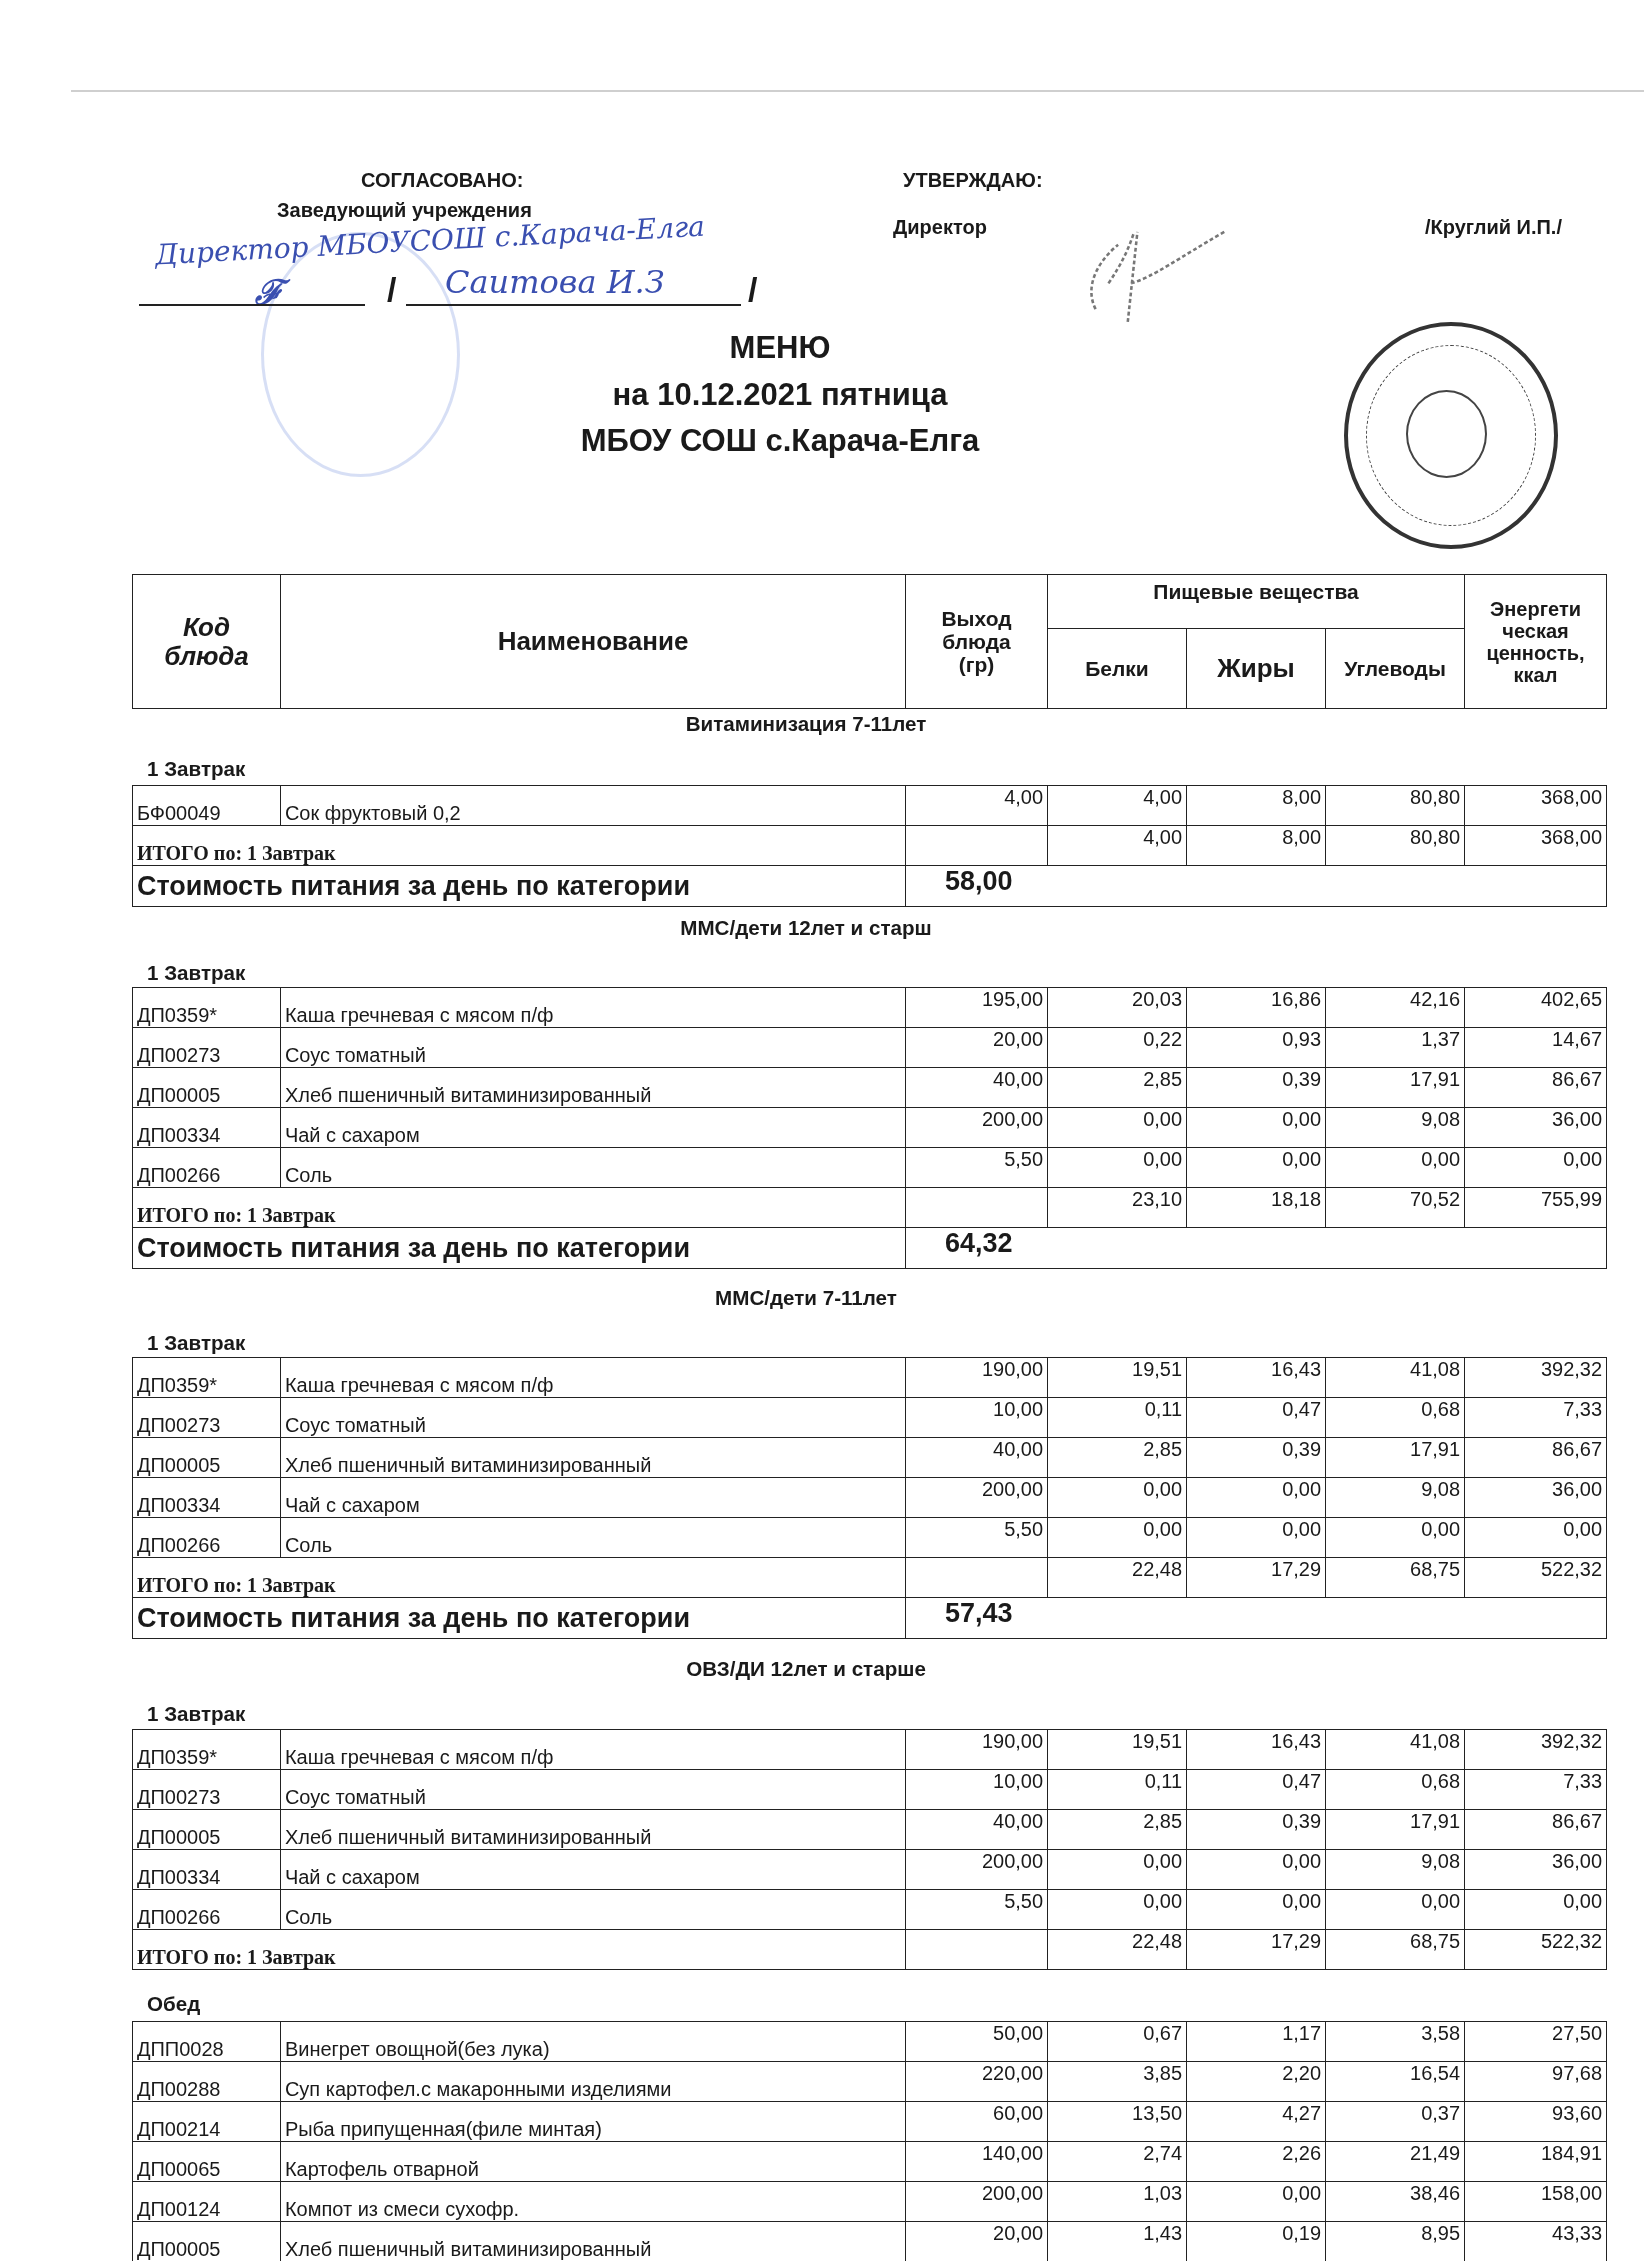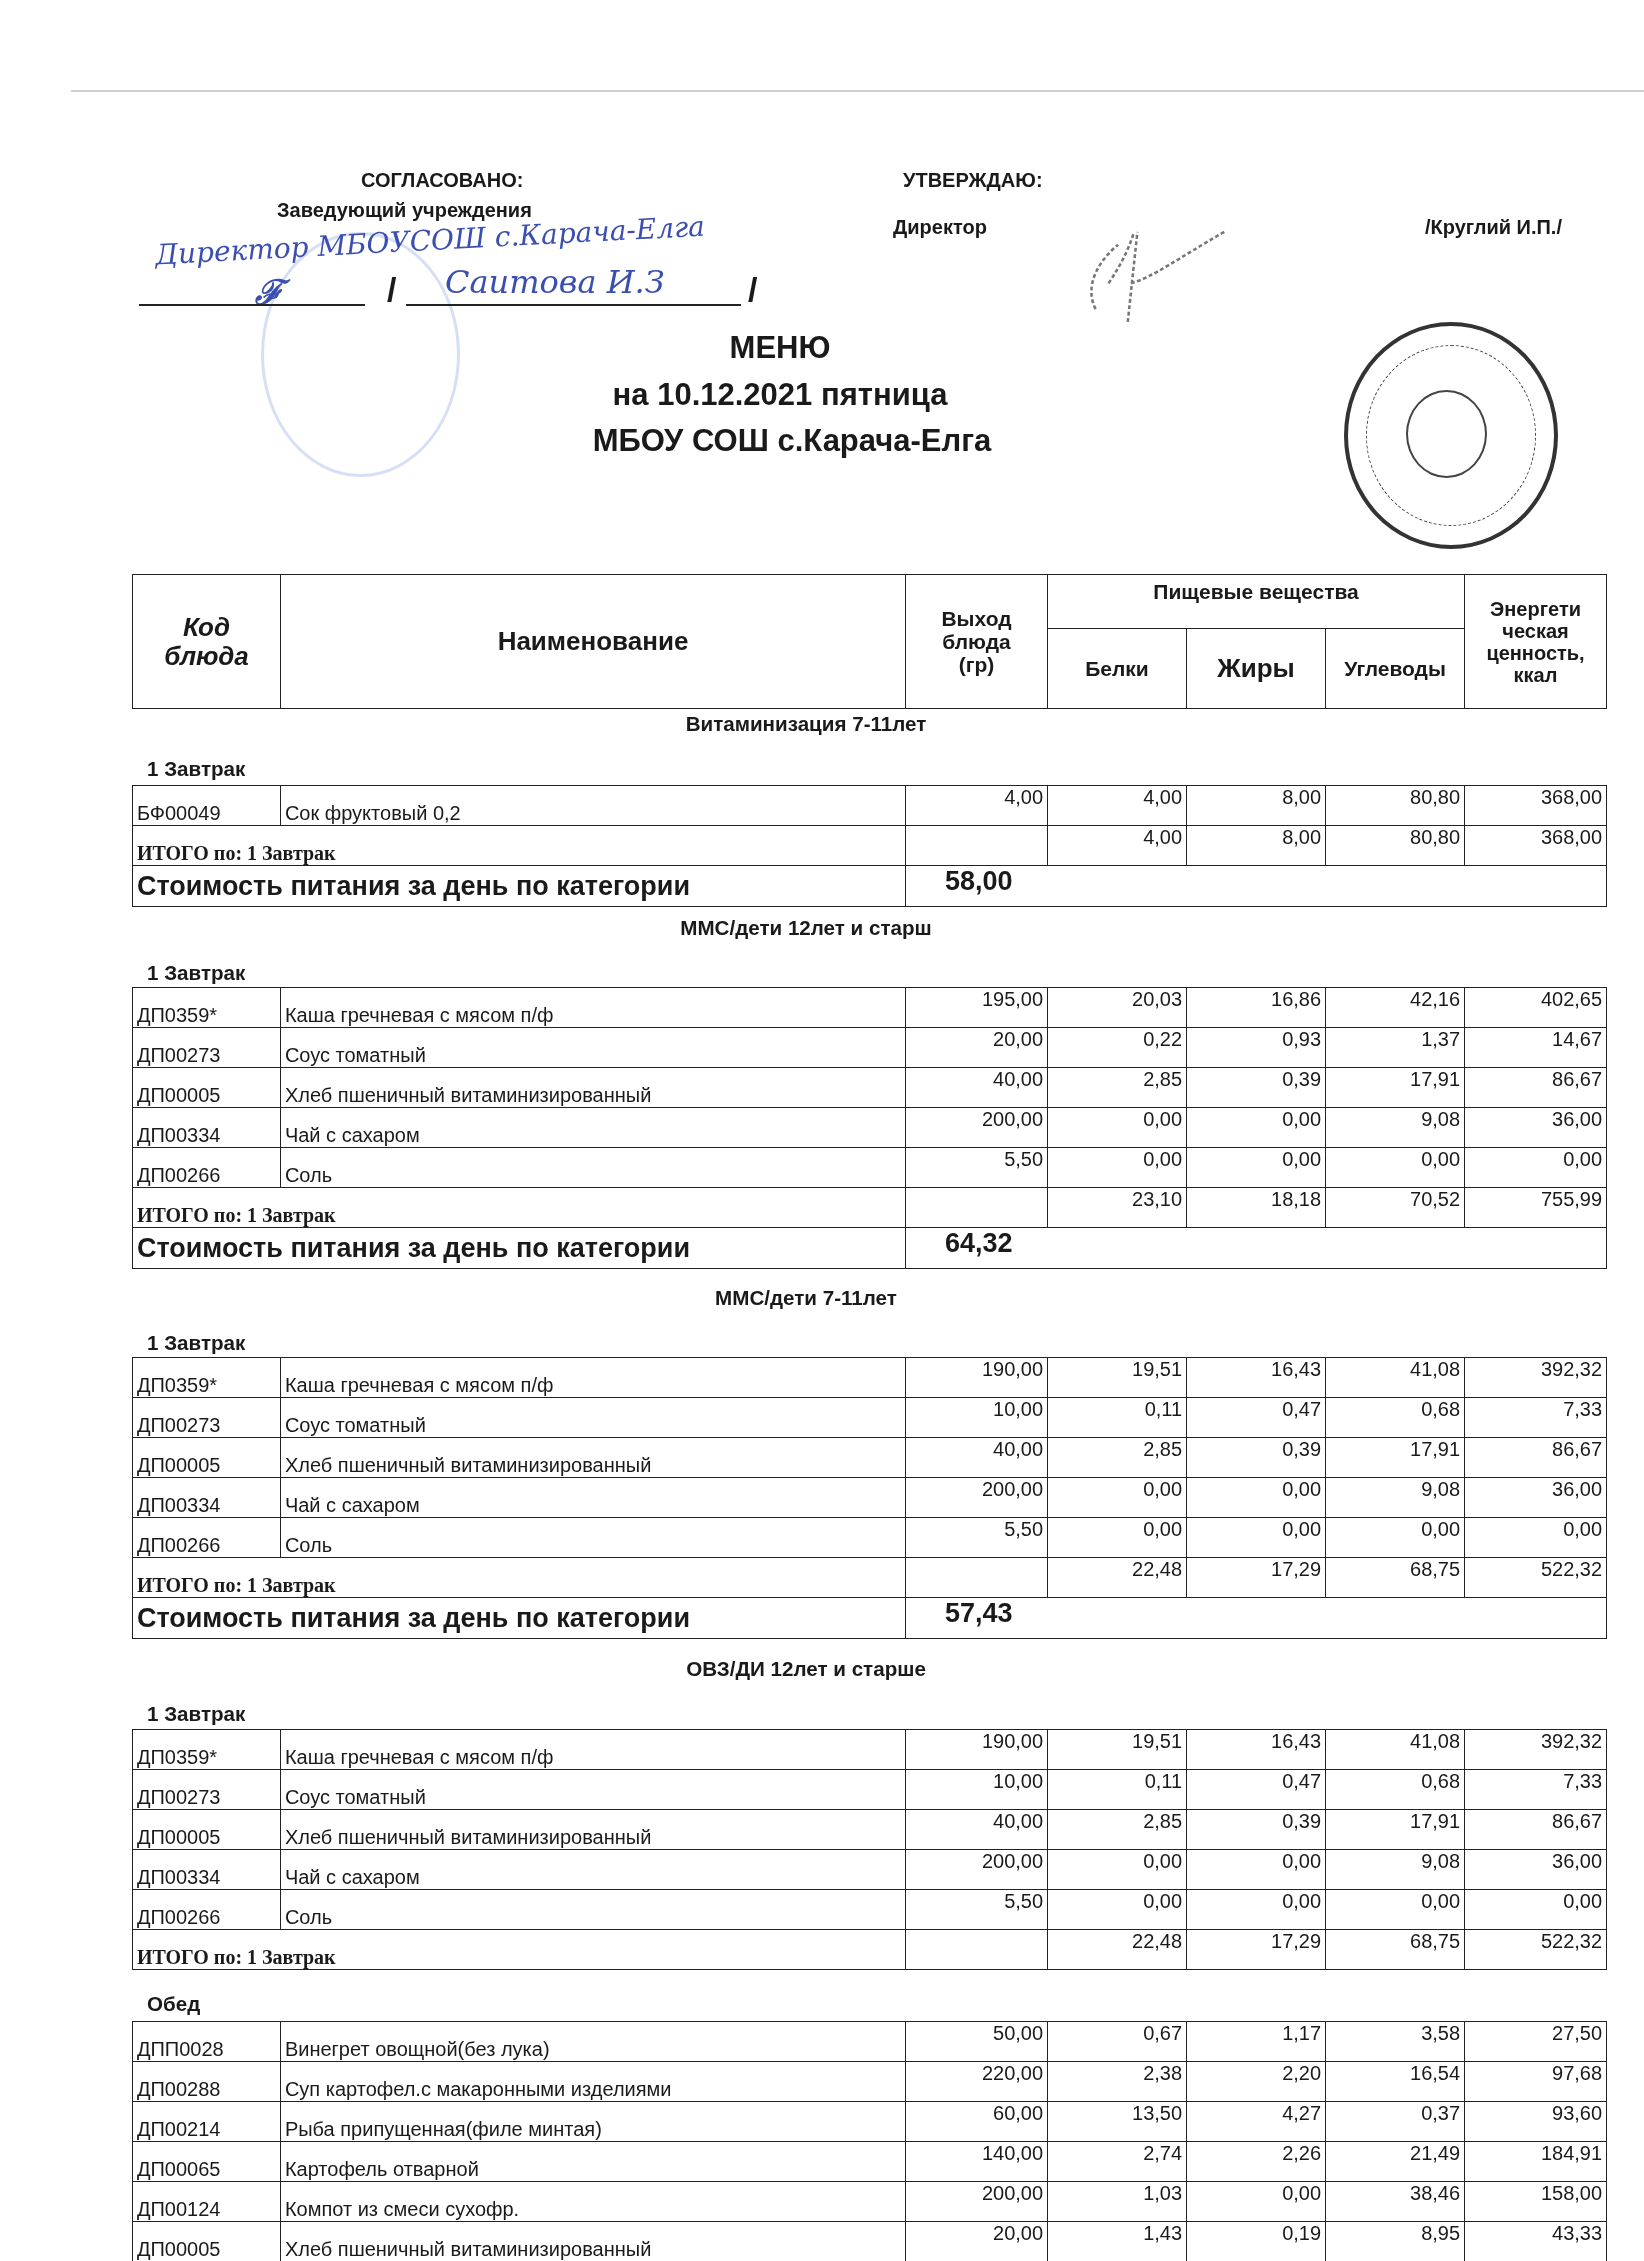--- a/index.html
+++ b/index.html
@@ -52,21 +52,21 @@
   <path d="M60 160 C 40 120, 70 80, 95 60 M80 120 C 100 90, 110 70, 120 40 M110 180 L 125 40 M115 120 C 150 110, 190 80, 260 40" stroke="#777" stroke-width="4" fill="none" stroke-dasharray="6 4"></path>
 </svg>
 <div class="abs hdr-label" style="left:1425px; top:216px;">/Круглий И.П./</div>
 <div class="stamp-black" style="left:1344px; top:322px; width:206px; height:219px;">
   <div style="position:absolute; left:18px; top:19.3px; right:18px; bottom:19.3px; border:1.9px dashed #444; border-radius:50%;"></div>
   <div style="position:absolute; left:58px; top:64px; width:77px; height:84px; border:2.6px solid #444; border-radius:50%;"></div>
 </div>
 
 <div class="title" style="top:330px;">МЕНЮ</div>
 <div class="title" style="top:377px;">на 10.12.2021  пятница</div>
-<div class="title" style="top:423px;margin-left:12px;">МБОУ СОШ с.Карача-Елга</div>
+<div class="title" style="top:423px;">МБОУ СОШ с.Карача-Елга</div>
 
 <table class="menu" style="top:574px;">
   <colgroup>
       <col class="c-code">
       <col class="c-name">
       <col class="c-out">
       <col class="c-b">
       <col class="c-z">
       <col class="c-u">
       <col class="c-e">
@@ -369,21 +369,21 @@
     <td class="num">50,00</td>
     <td class="num">0,67</td>
     <td class="num">1,17</td>
     <td class="num">3,58</td>
     <td class="num">27,50</td>
   </tr>
   <tr class="item">
     <td class="txt">ДП00288</td>
     <td class="txt">Суп картофел.с макаронными изделиями</td>
     <td class="num">220,00</td>
-    <td class="num">2,38</td>
+    <td class="num">3,85</td>
     <td class="num">2,20</td>
     <td class="num">16,54</td>
     <td class="num">97,68</td>
   </tr>
   <tr class="item">
     <td class="txt">ДП00214</td>
     <td class="txt">Рыба припущенная(филе минтая)</td>
     <td class="num">60,00</td>
     <td class="num">13,50</td>
     <td class="num">4,27</td>

